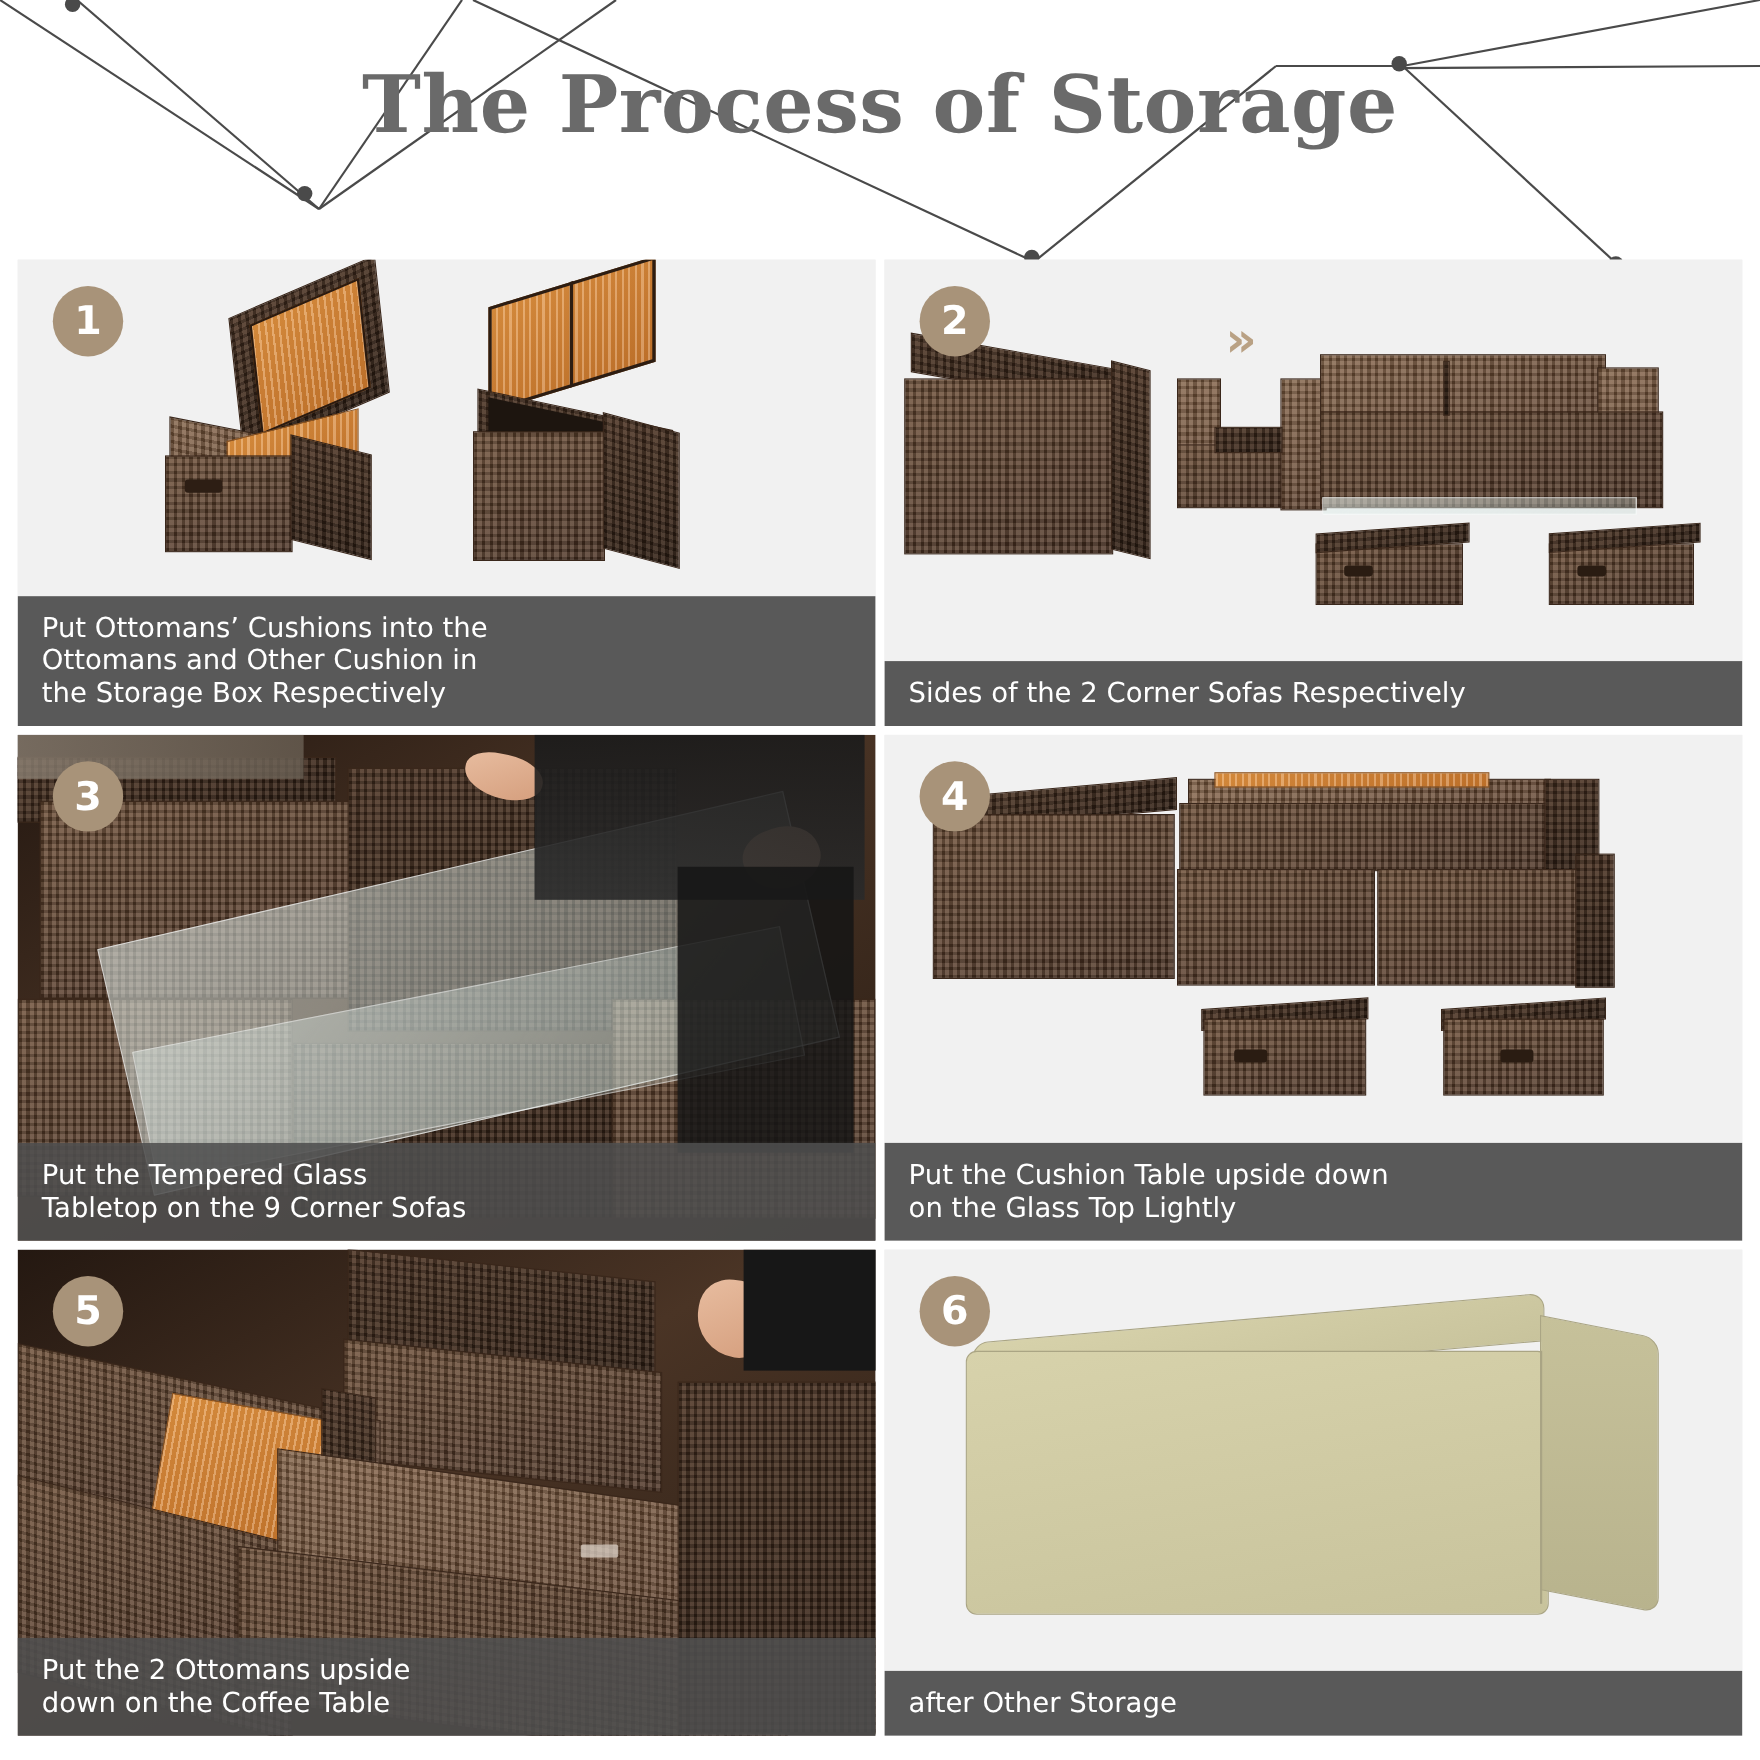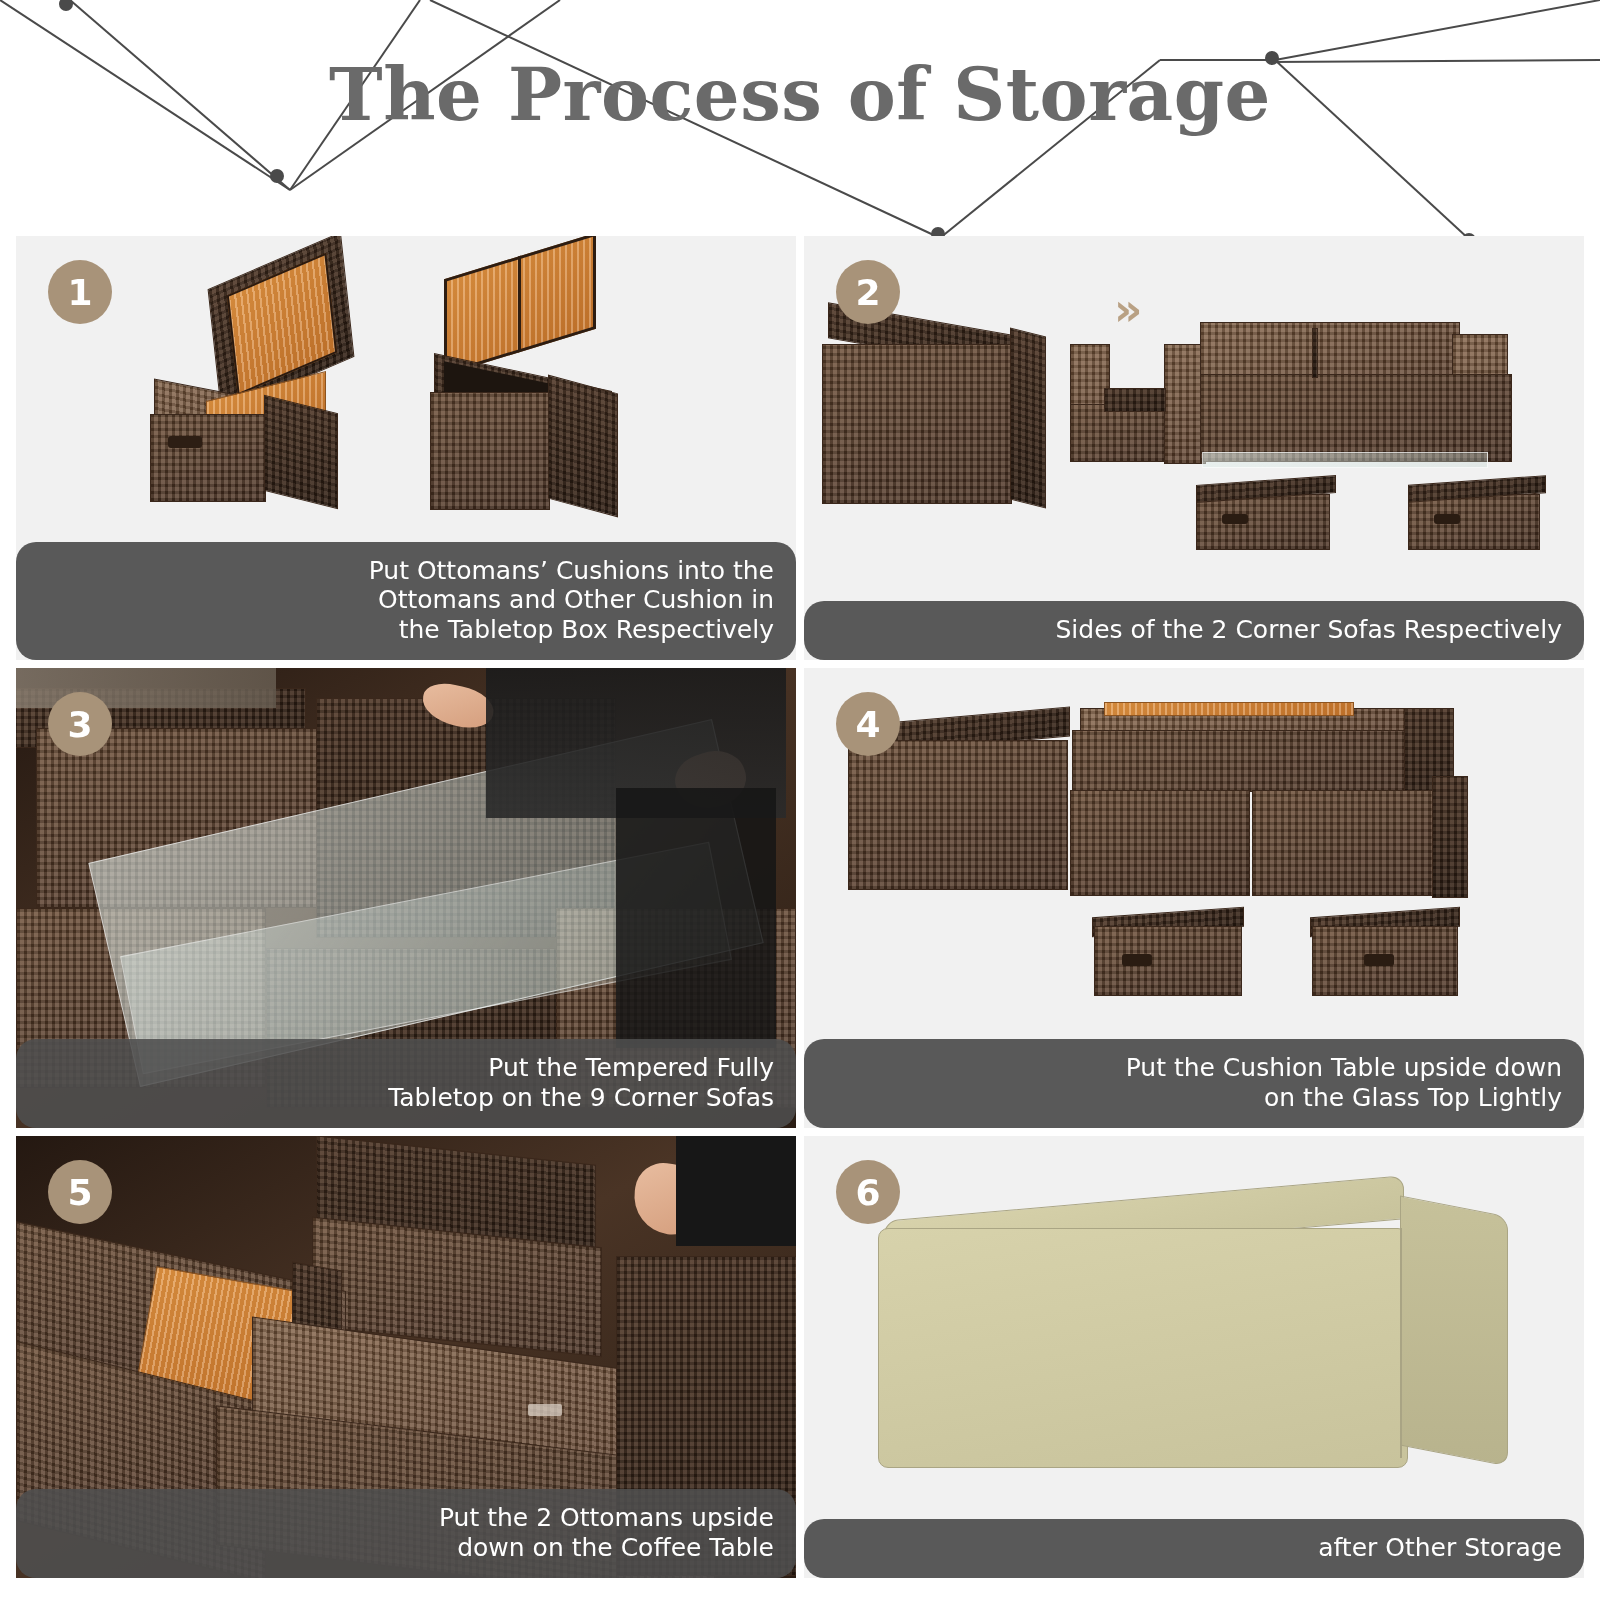--- a/index.html
+++ b/index.html
@@ -53,27 +53,26 @@
     font-weight:bold;
     display:flex;align-items:center;justify-content:center;
     font-family:"DejaVu Sans", sans-serif;
     z-index:6;
   }
   .caption{
     position:absolute;
     left:0;right:0;bottom:0;
     background:#595959;
     color:#ffffff;
-    text-align:right;
+    text-align:left;
     padding:14px 22px 16px 22px;
     font-size:25px;
     line-height:1.18;
     font-family:"DejaVu Sans", sans-serif;
     z-index:5;
-    border-radius:20px;
   }
   .caption.semi{background:rgba(78,78,78,0.88);}
   .cap-line{display:block;white-space:nowrap;}
 
   
   .wick{
     background:
       repeating-linear-gradient(90deg, rgba(0,0,0,.20) 0 3px, rgba(255,255,255,.10) 3px 7px),
       repeating-linear-gradient(0deg, rgba(0,0,0,.18) 0 3px, rgba(255,255,255,.08) 3px 7px),
       linear-gradient(160deg,#6a4b33,#4a3122);
@@ -172,21 +171,21 @@
       <div class="fl" style="left:428px;top:20px;width:152px;height:96px;transform:skewY(-17deg);border:3px solid #2d1d12;box-sizing:border-box;"></div>
       <div class="fl" style="left:502px;top:20px;width:3px;height:96px;transform:skewY(-17deg);background:#2d1d12;"></div>
       <div class="wick d fl" style="left:418px;top:136px;width:178px;height:40px;transform:skewY(12deg);"></div>
       <div class="fl" style="left:428px;top:142px;width:158px;height:34px;transform:skewY(12deg);background:#1d150f;"></div>
       <div class="wick fl" style="left:414px;top:156px;width:120px;height:118px;"></div>
       <div class="wick d fl" style="left:532px;top:148px;width:70px;height:124px;transform:skewY(15deg);"></div>
     </div>
     <div class="caption">
       <span class="cap-line">Put Ottomans’ Cushions into the</span>
       <span class="cap-line">Ottomans and Other Cushion in</span>
-      <span class="cap-line">the Tabletop Box Respectively</span>
+      <span class="cap-line">the Storage Box Respectively</span>
     </div>
     <div class="badge">1</div>
   </div>
 
   <div class="cell">
     <div class="photo light">
 
       <div class="wick d fl" style="left:24px;top:84px;width:200px;height:36px;transform:skewY(10deg);"></div>
       <div class="wick fl" style="left:18px;top:108px;width:190px;height:160px;"></div>
       <div class="wick d fl" style="left:206px;top:96px;width:36px;height:172px;transform:skewY(14deg);"></div>
@@ -228,21 +227,21 @@
       <div class="wick fl" style="left:540px;top:240px;width:240px;height:200px;"></div>
       <div class="glass fl" style="left:90px;top:120px;width:640px;height:230px;transform:rotate(-13deg);"></div>
       <div class="glass fl" style="left:110px;top:230px;width:600px;height:120px;transform:rotate(-11deg);opacity:.75;"></div>
       <div class="hand" style="left:660px;top:84px;width:70px;height:56px;transform:rotate(-20deg);"></div>
       <div class="hand" style="left:406px;top:18px;width:72px;height:40px;transform:rotate(12deg);"></div>
       <div class="fl" style="left:470px;top:0px;width:300px;height:150px;background:linear-gradient(180deg,#1b1b1b,#2a2a2a);opacity:.9;"></div>
       <div class="fl" style="left:600px;top:120px;width:160px;height:260px;background:#151515;opacity:.85;"></div>
       <div class="fl" style="left:0px;top:0px;width:260px;height:40px;background:linear-gradient(90deg,#8a7f72,#6a6054);opacity:.8;"></div>
     </div>
     <div class="caption semi">
-      <span class="cap-line">Put the Tempered Fully</span>
+      <span class="cap-line">Put the Tempered Glass</span>
       <span class="cap-line">Tabletop on the 9 Corner Sofas</span>
     </div>
     <div class="badge">3</div>
   </div>
 
   <div class="cell">
     <div class="photo light">
 
       <div class="wick d fl" style="left:48px;top:48px;width:218px;height:30px;transform:skewY(-5deg);"></div>
       <div class="wick fl" style="left:44px;top:72px;width:220px;height:150px;"></div>

